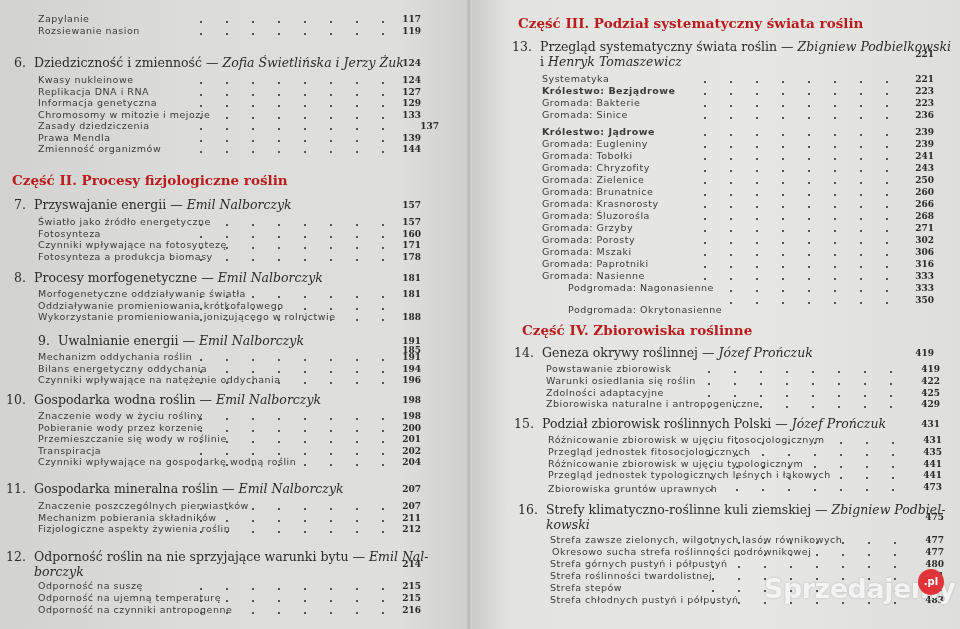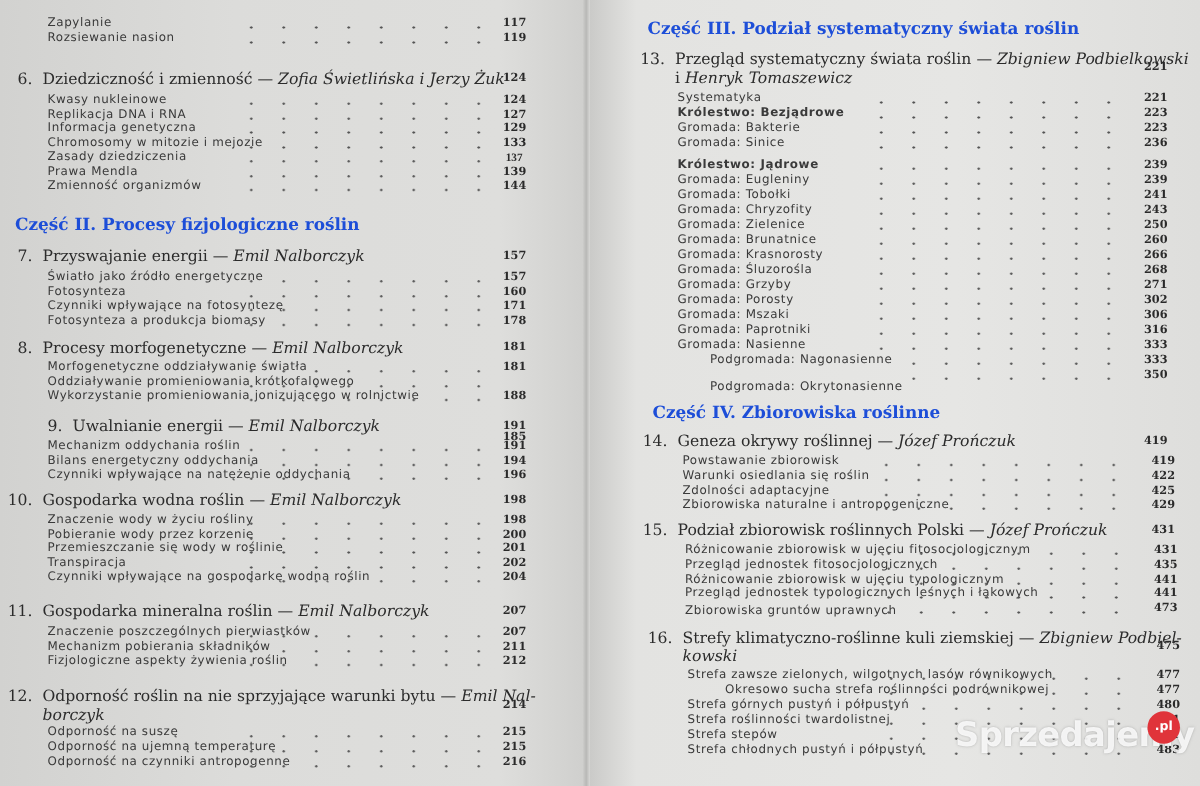--- a/index.html
+++ b/index.html
@@ -19,21 +19,21 @@
   .page-right {
     left: 470px; width: 490px;
     background: linear-gradient(90deg, #c9c9c7 0%, #e3e3e1 8%, #e6e6e4 60%, #dededc 100%);
   }
   .gutter {
     position: absolute; left: 466px; top: 0; width: 6px; height: 629px;
     background: linear-gradient(90deg, #d0d0ce, #b8b8b6, #d8d8d6);
   }
   .part-title {
     position: absolute; font-family: "DejaVu Serif", serif; font-weight: bold;
-    font-size: 13.5px; color: #1d4ed8; white-space: nowrap;
+    font-size: 13.5px; color: #b91c1c; white-space: nowrap;
   }
   .chapter {
     position: absolute; font-family: "DejaVu Serif", serif; font-size: 12.5px;
     color: #2b2b2b; white-space: nowrap;
   }
   .chapter .num { display: inline-block; width: 26px; text-align: right; margin-right: 8px; }
   .chapter .author { font-style: italic; }
   .chapter .line2 { position: absolute; left: 34px; top: 15px; }
   .sub {
     position: absolute; font-family: "DejaVu Sans", sans-serif; font-size: 9.5px;
@@ -84,21 +84,21 @@
     <div class="dots" style="left: 188px; top: 93.5px; width: 197px;"></div>
     <div class="page-num" style="left: 391px; top: 86.5px;">127</div>
     <div class="sub" style="left: 38px; top: 97px;">Informacja genetyczna</div>
     <div class="dots" style="left: 188px; top: 105px; width: 197px;"></div>
     <div class="page-num" style="left: 391px; top: 98px;">129</div>
     <div class="sub" style="left: 38px; top: 108.5px;">Chromosomy w mitozie i mejozie</div>
     <div class="dots" style="left: 188px; top: 116.5px; width: 197px;"></div>
     <div class="page-num" style="left: 391px; top: 109.5px;">133</div>
     <div class="sub" style="left: 38px; top: 120px;">Zasady dziedziczenia</div>
     <div class="dots" style="left: 188px; top: 128px; width: 197px;"></div>
-    <div class="page-num" style="left: 388px; top: 121px; font-family: Liberation Serif, serif;">137</div>
+    <div class="page-num" style="left: 409px; top: 121px;">137</div>
     <div class="sub" style="left: 38px; top: 131.5px;">Prawa Mendla</div>
     <div class="dots" style="left: 188px; top: 139.5px; width: 197px;"></div>
     <div class="page-num" style="left: 391px; top: 132.5px;">139</div>
     <div class="sub" style="left: 38px; top: 143px;">Zmienność organizmów</div>
     <div class="dots" style="left: 188px; top: 151px; width: 197px;"></div>
     <div class="page-num" style="left: 391px; top: 144px;">144</div>
     <div class="part-title" style="left: 12px; top: 172px;">Część II. Procesy fizjologiczne roślin</div>
     <div class="chapter" style="left: 0px; top: 197px;"><span class="num">7.</span><span>Przyswajanie energii —</span> <span class="author">Emil Nalborczyk</span></div>
     <div class="page-num" style="left: 391px; top: 200px;">157</div>
     <div class="sub" style="left: 38px; top: 216px;">Światło jako źródło energetyczne</div>
@@ -264,21 +264,21 @@
     <div class="dots" style="left: 698px; top: 477.4px; width: 202px;"></div>
     <div class="page-num" style="left: 912px; top: 470.4px;">441</div>
     <div class="sub" style="left: 548px; top: 483px;">Zbiorowiska gruntów uprawnych</div>
     <div class="dots" style="left: 698px; top: 489.2px; width: 202px;"></div>
     <div class="page-num" style="left: 912px; top: 482.2px;">473</div>
     <div class="chapter" style="left: 512px; top: 502px;"><span class="num">16.</span><span>Strefy klimatyczno-roślinne kuli ziemskiej —</span> <span class="author">Zbigniew Podbiel-</span><div class="line2"><span class="author">kowski</span></div></div>
     <div class="page-num" style="left: 914px; top: 512px;">475</div>
     <div class="sub" style="left: 550px; top: 534px;">Strefa zawsze zielonych, wilgotnych lasów równikowych</div>
     <div class="dots" style="left: 700px; top: 542px; width: 202px;"></div>
     <div class="page-num" style="left: 914px; top: 535px;">477</div>
-    <div class="sub" style="left: 580px; top: 546px; text-align: center;">Okresowo sucha strefa roślinności podrównikowej</div>
+    <div class="sub" style="left: 552px; top: 546px; text-align: center;">Okresowo sucha strefa roślinności podrównikowej</div>
     <div class="dots" style="left: 700px; top: 554px; width: 202px;"></div>
     <div class="page-num" style="left: 914px; top: 547px;">477</div>
     <div class="sub" style="left: 550px; top: 558px;">Strefa górnych pustyń i półpustyń</div>
     <div class="dots" style="left: 700px; top: 566px; width: 202px;"></div>
     <div class="page-num" style="left: 914px; top: 559px;">480</div>
     <div class="sub" style="left: 550px; top: 570px;">Strefa roślinności twardolistnej</div>
     <div class="dots" style="left: 700px; top: 578px; width: 202px;"></div>
     <div class="page-num" style="left: 914px; top: 571px;">481</div>
     <div class="sub" style="left: 550px; top: 582px;">Strefa stepów</div>
     <div class="dots" style="left: 700px; top: 590px; width: 202px;"></div>

